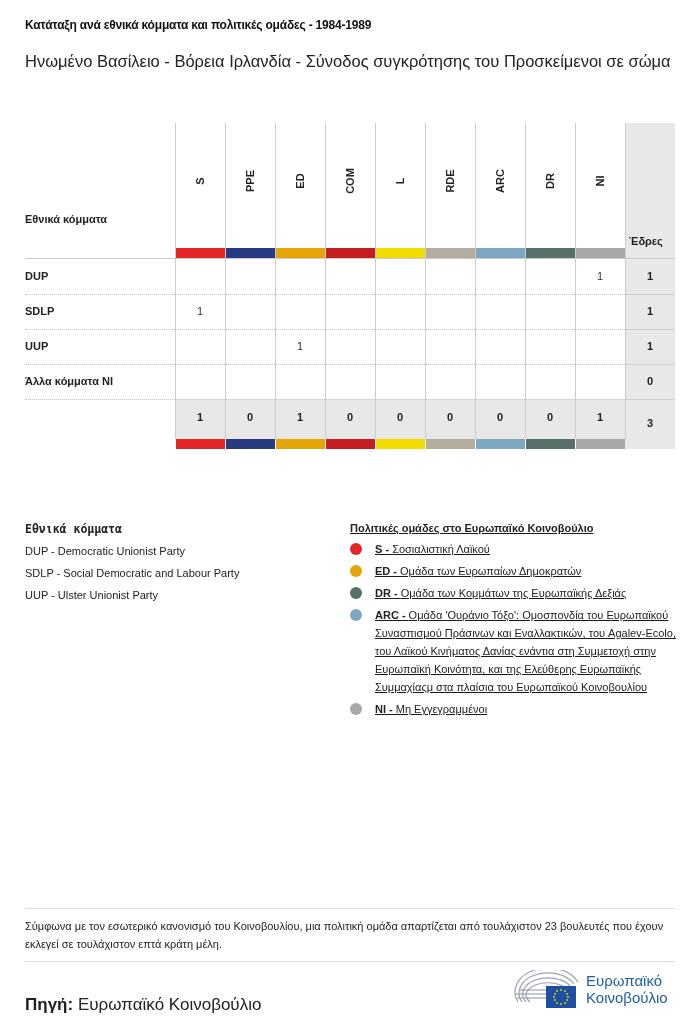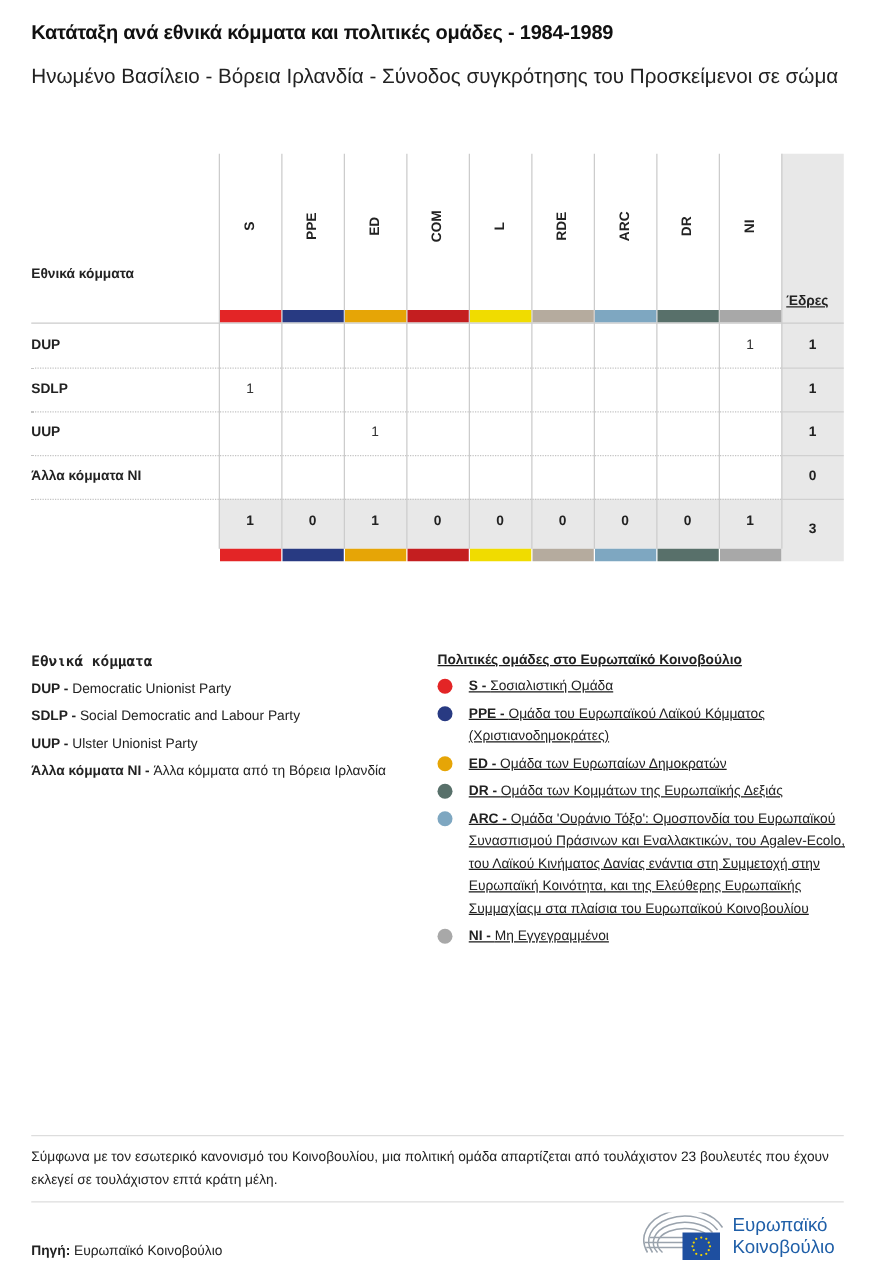--- a/index.html
+++ b/index.html
@@ -1,50 +1,50 @@
 <!DOCTYPE html>
 <html><head>
 <meta charset="utf-8">
 <style>
   * { box-sizing: border-box; margin: 0; padding: 0; }
   html, body { width: 700px; height: 1029px; background: #ffffff; overflow: hidden; }
   body { font-family: "Liberation Sans", "DejaVu Sans", sans-serif; color: #1a1a1a; position: relative; }
 
-  .title { position: absolute; left: 25px; top: 18px; font-size: 16px; font-weight: bold; letter-spacing: -0.2px; color: #111; }
+  .title { position: absolute; left: 25px; top: 18px; font-size: 12px; font-weight: bold; letter-spacing: -0.2px; color: #111; }
   .subtitle { position: absolute; left: 25px; top: 50px; width: 660px; font-size: 16.5px; line-height: 22px; color: #222; }
 
   
   .tbl { position: absolute; left: 25px; top: 123px; width: 650px; height: 330px; }
   .col-line { position: absolute; top: 0; width: 1px; background: #cccccc; }
   .col-head { position: absolute; top: 0; width: 50px; height: 125px; }
   .col-head span { position: absolute; left: 50%; top: 58px; transform: translate(-50%, -50%) rotate(-90deg); font-size: 11px; font-weight: bold; white-space: nowrap; color: #222; }
   .colorbar { position: absolute; height: 10px; }
   .seats-col { position: absolute; left: 600px; top: 0; width: 50px; height: 326px; background: #e8e8e8; }
-  .seats-head { position: absolute; left: 604px; top: 112px; font-size: 11px; font-weight: bold; color: #222; text-decoration: underline; }
+  .seats-head { position: absolute; left: 604px; top: 112px; font-size: 11px; font-weight: bold; color: #222; }
   .party-head { position: absolute; left: 0; top: 86px; font-size: 11px; font-weight: bold; line-height: 21px; color: #222; }
   .hr-solid { position: absolute; left: 0; height: 1px; background: #cccccc; }
   .hr-dot { position: absolute; left: 0; width: 600px; height: 0; border-top: 1px dotted #c4c4c4; }
   .hr-seat { position: absolute; left: 600px; width: 50px; height: 1px; background: #d0d0d0; }
   .row-label { position: absolute; left: 0; font-size: 11px; font-weight: bold; color: #222; }
   .cell { position: absolute; width: 50px; text-align: center; font-size: 11px; color: #333; }
   .seat-val { position: absolute; left: 600px; width: 50px; text-align: center; font-size: 11px; font-weight: bold; color: #222; }
   .total-bg { position: absolute; left: 150px; top: 276px; width: 450px; height: 40px; background: #e8e8e8; }
   .total-val { position: absolute; width: 50px; text-align: center; font-size: 11px; font-weight: bold; color: #222; top: 288px; }
   .leg-left { position: absolute; left: 25px; top: 522px; width: 300px; }
   .leg-left .t { font-family: "DejaVu Sans Mono", monospace; font-size: 11.5px; font-weight: bold; margin-bottom: 6px; color: #222; }
   .leg-left .item { font-size: 11px; line-height: 18px; margin-bottom: 4px; color: #222; }
-  .leg-left .item b { font-weight: bold; }
+  .leg-left .item b { font-weight: normal; }
   .leg-right { position: absolute; left: 350px; top: 522px; width: 330px; text-decoration: underline; }
   .leg-right .t { font-size: 11px; font-weight: bold; margin-bottom: 6px; color: #222; }
   .leg-right .item { position: relative; padding-left: 25px; font-size: 11px; line-height: 18px; margin-bottom: 4px; color: #222; }
   .leg-right .item .dot { position: absolute; left: 0; top: 3px; width: 12px; height: 12px; border-radius: 50%; }
 
   .footline { position: absolute; left: 25px; width: 650px; height: 1px; background: #dddddd; }
   .note { position: absolute; left: 25px; top: 917px; width: 640px; font-size: 11px; line-height: 18px; color: #222; }
-  .source { position: absolute; left: 25px; top: 995px; font-size: 11px; color: #222; }
+  .source { position: absolute; left: 25px; top: 995px; font-size: 17px; color: #222; }
   .source b { font-weight: bold; }
   .logo { position: absolute; left: 514px; top: 970px; width: 165px; height: 40px; }
   .logo-text { position: absolute; left: 72px; top: 2px; font-size: 15px; line-height: 17px; color: #1f5fa8; }
 </style>
 </head>
 <body>
 
 <div class="title">Κατάταξη ανά εθνικά κόμματα και πολιτικές ομάδες - 1984-1989</div>
 <div class="subtitle">Ηνωμένο Βασίλειο - Βόρεια Ιρλανδία - Σύνοδος συγκρότησης του Προσκείμενοι σε σώμα</div>
 
@@ -139,29 +139,27 @@
     <div class="total-val" style="left: 550px;">1</div>
     <div class="seat-val" style="top: 294px;">3</div>
   </div>
 
 <div class="leg-left">
   <div class="t">Εθνικά κόμματα</div>
   <div id="legLeft">
       <div class="item"><b>DUP - </b><span>Democratic Unionist Party</span></div>
       <div class="item"><b>SDLP - </b><span>Social Democratic and Labour Party</span></div>
       <div class="item"><b>UUP - </b><span>Ulster Unionist Party</span></div>
-      <div class="item"><b>Άλλα κόμματα NI - </b><span>Άλλα κόμματα από τη Βόρεια Ιρλανδία</span></div>
     </div>
 </div>
 
 <div class="leg-right">
   <div class="t">Πολιτικές ομάδες στο Ευρωπαϊκό Κοινοβούλιο</div>
   <div id="legRight">
-      <div class="item"><span class="dot" style="background: rgb(227, 37, 38);"></span><b>S - </b><span>Σοσιαλιστική Ομάδα</span></div>
-      <div class="item"><span class="dot" style="background: rgb(40, 58, 130);"></span><b>PPE - </b><span>Ομάδα του Ευρωπαϊκού Λαϊκού Κόμματος (Χριστιανοδημοκράτες)</span></div>
+      <div class="item"><span class="dot" style="background: rgb(227, 37, 38);"></span><b>S - </b><span>Σοσιαλιστική Λαϊκού</span></div>
       <div class="item"><span class="dot" style="background: rgb(230, 165, 6);"></span><b>ED - </b><span>Ομάδα των Ευρωπαίων Δημοκρατών</span></div>
       <div class="item"><span class="dot" style="background: rgb(88, 112, 106);"></span><b>DR - </b><span>Ομάδα των Κομμάτων της Ευρωπαϊκής Δεξιάς</span></div>
       <div class="item"><span class="dot" style="background: rgb(126, 167, 193);"></span><b>ARC - </b><span>Ομάδα 'Ουράνιο Τόξο': Ομοσπονδία του Ευρωπαϊκού Συνασπισμού Πράσινων και Εναλλακτικών, του Agalev-Ecolo, του Λαϊκού Κινήματος Δανίας ενάντια στη Συμμετοχή στην Ευρωπαϊκή Κοινότητα, και της Ελεύθερης Ευρωπαϊκής Συμμαχίαςμ στα πλαίσια του Ευρωπαϊκού Κοινοβουλίου</span></div>
       <div class="item"><span class="dot" style="background: rgb(168, 168, 168);"></span><b>NI - </b><span>Μη Εγγεγραμμένοι</span></div>
     </div>
 </div>
 
 <div class="footline" style="top:908px"></div>
 <div class="note">Σύμφωνα με τον εσωτερικό κανονισμό του Κοινοβουλίου, μια πολιτική ομάδα απαρτίζεται από τουλάχιστον 23 βουλευτές που έχουν εκλεγεί σε τουλάχιστον επτά κράτη μέλη.</div>
 <div class="footline" style="top:961px"></div>

